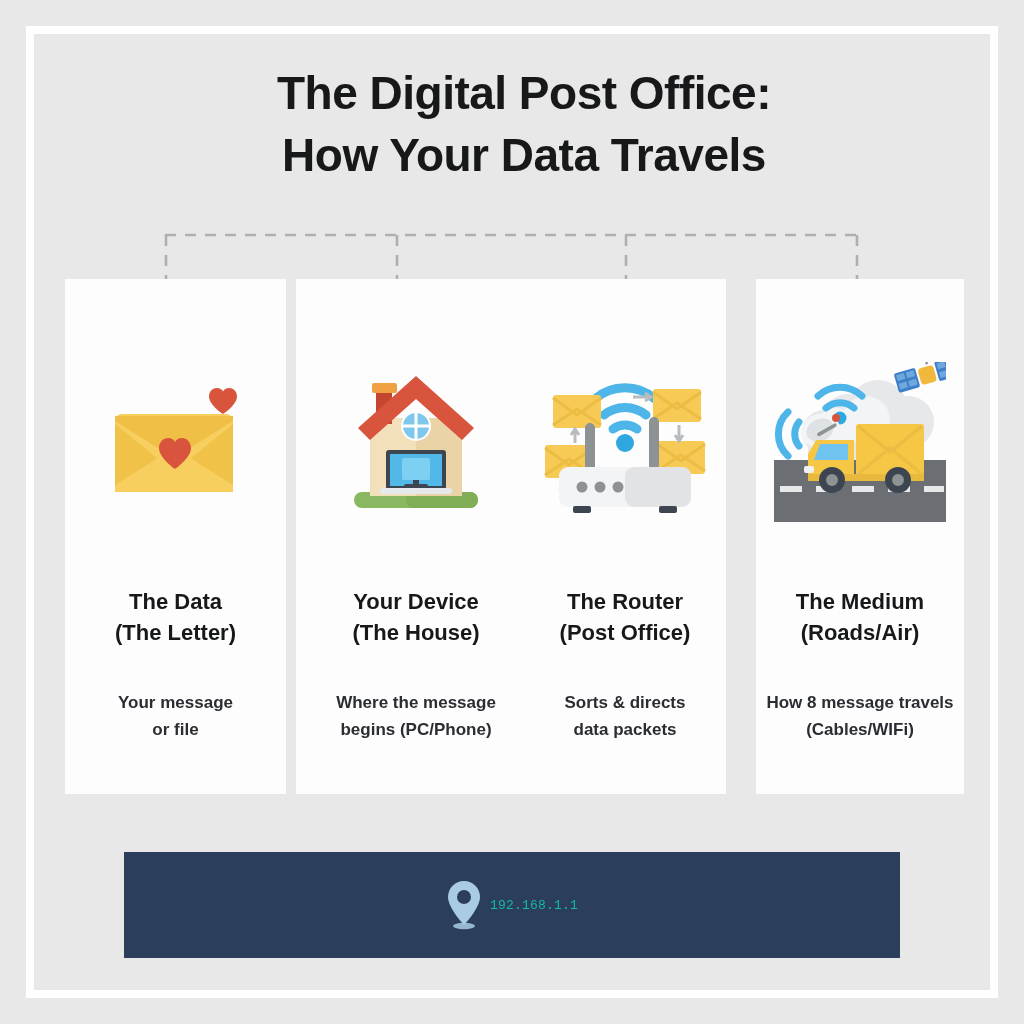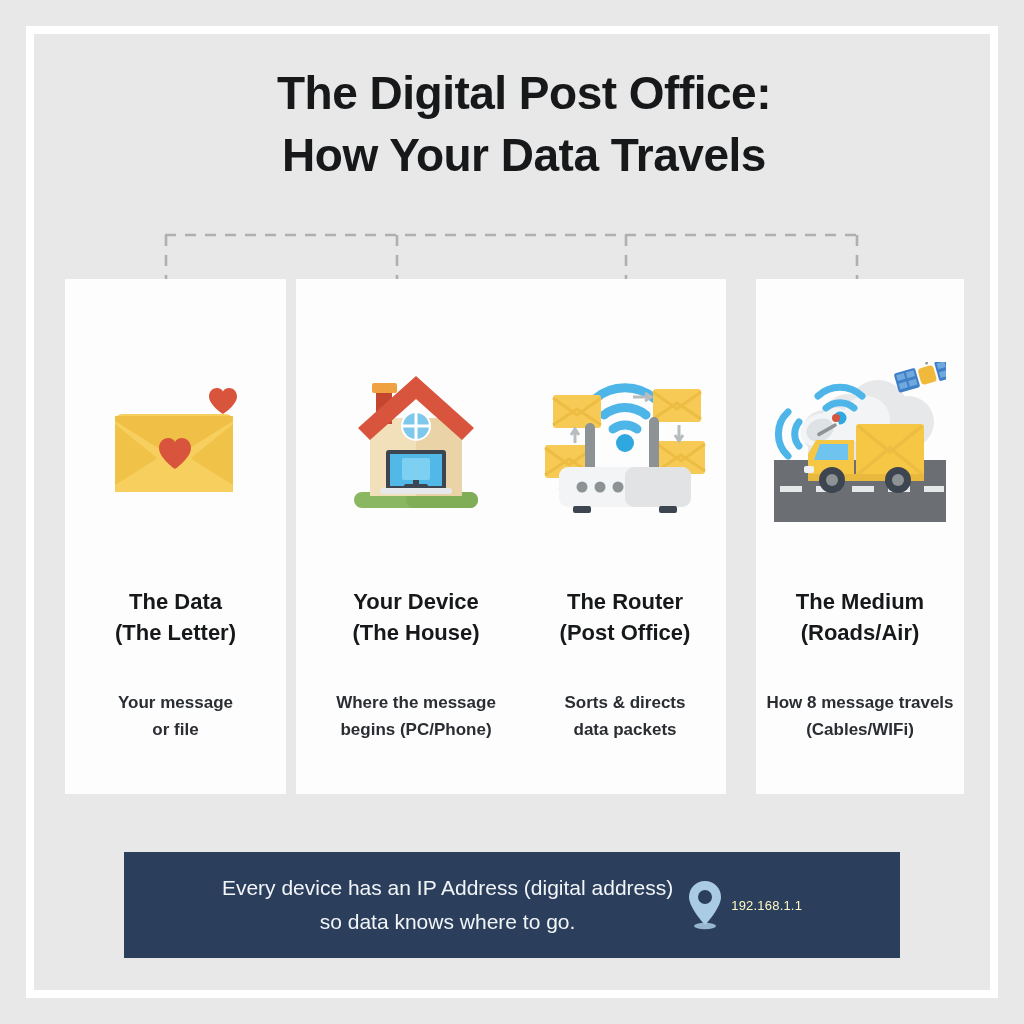--- a/index.html
+++ b/index.html
@@ -70,21 +70,21 @@
     position:absolute;left:124px;top:852px;width:776px;height:106px;
     background:#2b3e5c;
     display:flex;align-items:center;justify-content:center;
   }
   .banner-text{
     color:#f2f5f8;font-size:21px;line-height:1.62;text-align:center;
     margin-right:14px;
   }
   .banner-text .l2{display:block;}
   .pin-wrap{display:flex;align-items:center;gap:8px;}
-  .ip-label{color:#fef9c3;font-size:13px;letter-spacing:0.2px;white-space:nowrap;}
+  .ip-label{color:#14b8a6;font-size:13px;letter-spacing:0.2px;white-space:nowrap;font-family:Liberation Mono, monospace;}
 </style>
 </head>
 <body>
 
 <div id="stage">
 
   <div class="frame"></div>
 
   <div class="title">
     <span>The Digital Post Office:</span>
@@ -323,24 +323,20 @@
         <span class="l2">(Roads/Air)</span>
       </div>
       <div class="card-desc">
         <span>How 8 message travels</span>
         <span class="l2">(Cables/WIFi)</span>
       </div>
     </div>
   </div>
 
   <div class="banner">
-    <div class="banner-text">
-      <span>Every device has an IP Address (digital address)</span>
-      <span class="l2">so data knows where to go.</span>
-    </div>
     <div class="pin-wrap">
       <svg width="36" height="50" viewBox="0 0 36 50">
         <path d="M18 1 C9 1 2 8 2 17 C2 28 18 45 18 45 C18 45 34 28 34 17 C34 8 27 1 18 1 Z" fill="#a9cce3"></path>
         <circle cx="18" cy="17" r="7" fill="#2b3e5c"></circle>
         <ellipse cx="18" cy="46" rx="11" ry="3.2" fill="#a9cce3" opacity="0.85"></ellipse>
       </svg>
       <span class="ip-label">192.168.1.1</span>
     </div>
   </div>
 

